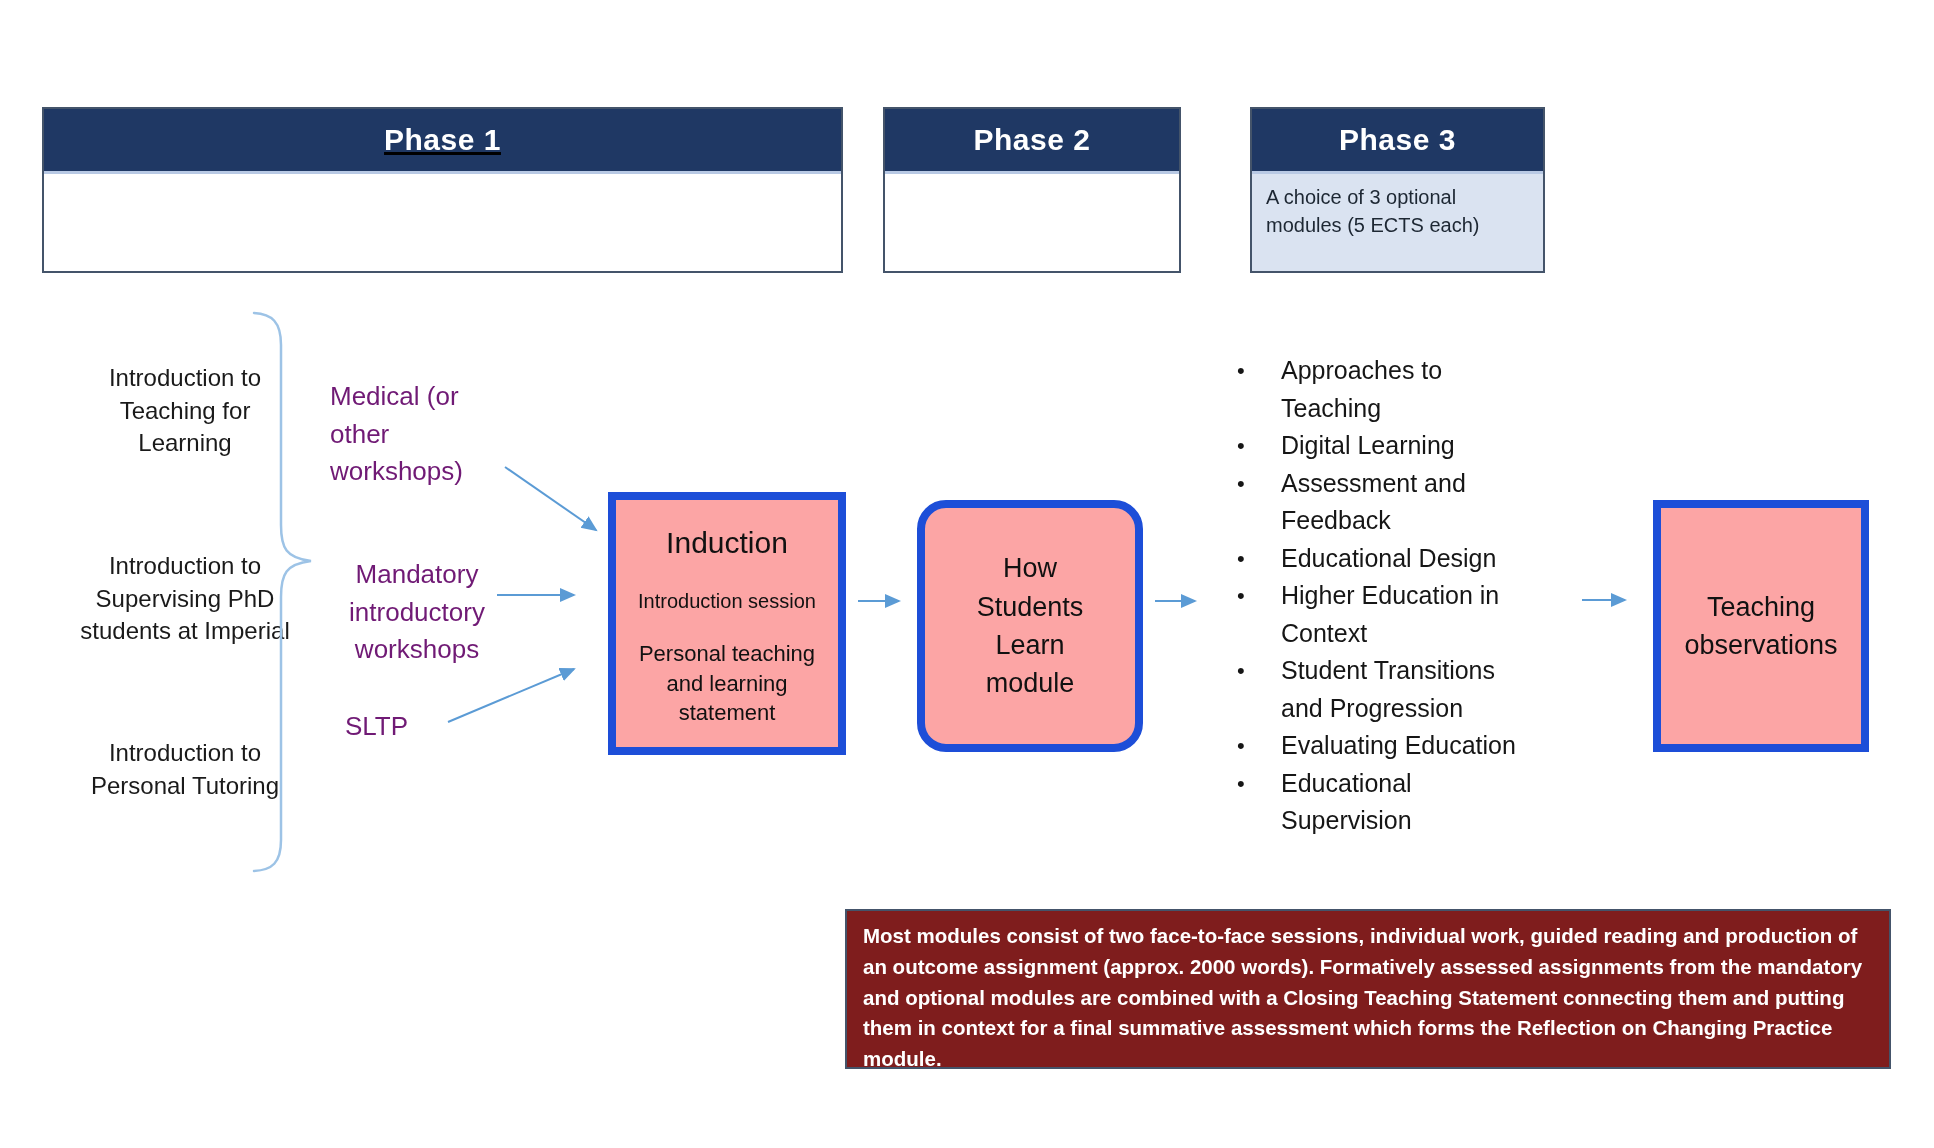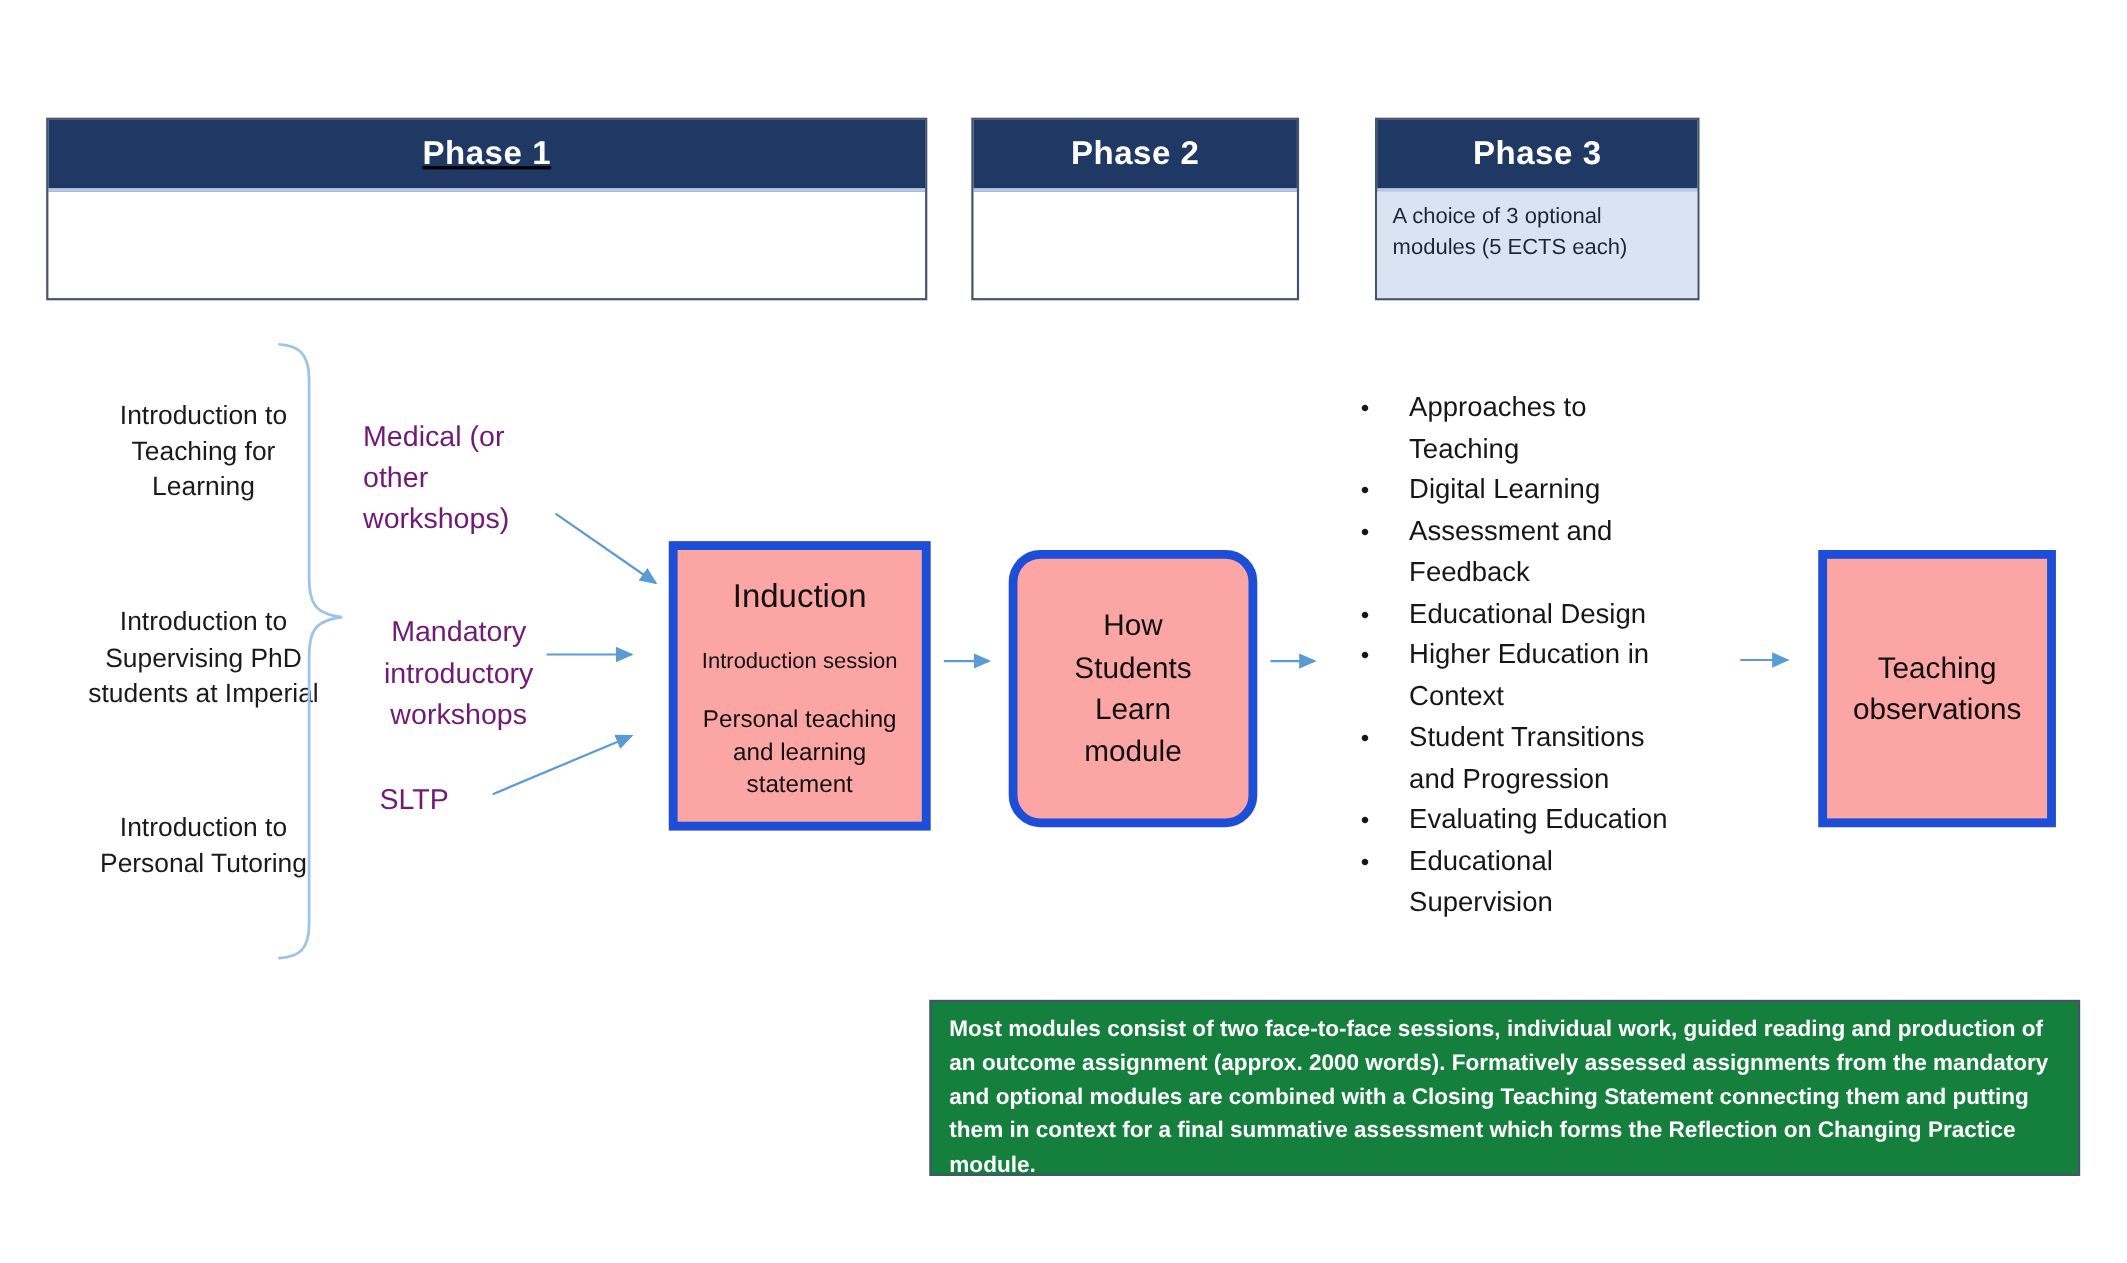--- a/index.html
+++ b/index.html
@@ -59,21 +59,21 @@
   
   #modules { position:absolute; left:1237px; top:352px; width:400px;
              list-style:none; margin:0; padding:0; }
   #modules li { display:flex; gap:30px; font-size:25px; line-height:1.5;
                 color:#161616; }
   #modules .bullet { width:14px; font-size:22px; padding-top:2px; }
   #modules .mod-text { max-width:252px; }
 
   
   #footnote { position:absolute; left:845px; top:909px; width:1046px; height:160px;
-    background:#15803d; border:2px solid #44546a; box-sizing:border-box;
+    background:#7f1d1d; border:2px solid #44546a; box-sizing:border-box;
     color:#ffffff; font-size:20.5px; font-weight:bold; line-height:1.5;
     padding:10px 16px; }
 
   
   #connectors { position:absolute; left:0; top:0; width:1934px; height:1148px;
                 pointer-events:none; }
 </style>
 </head>
 <body>
 

